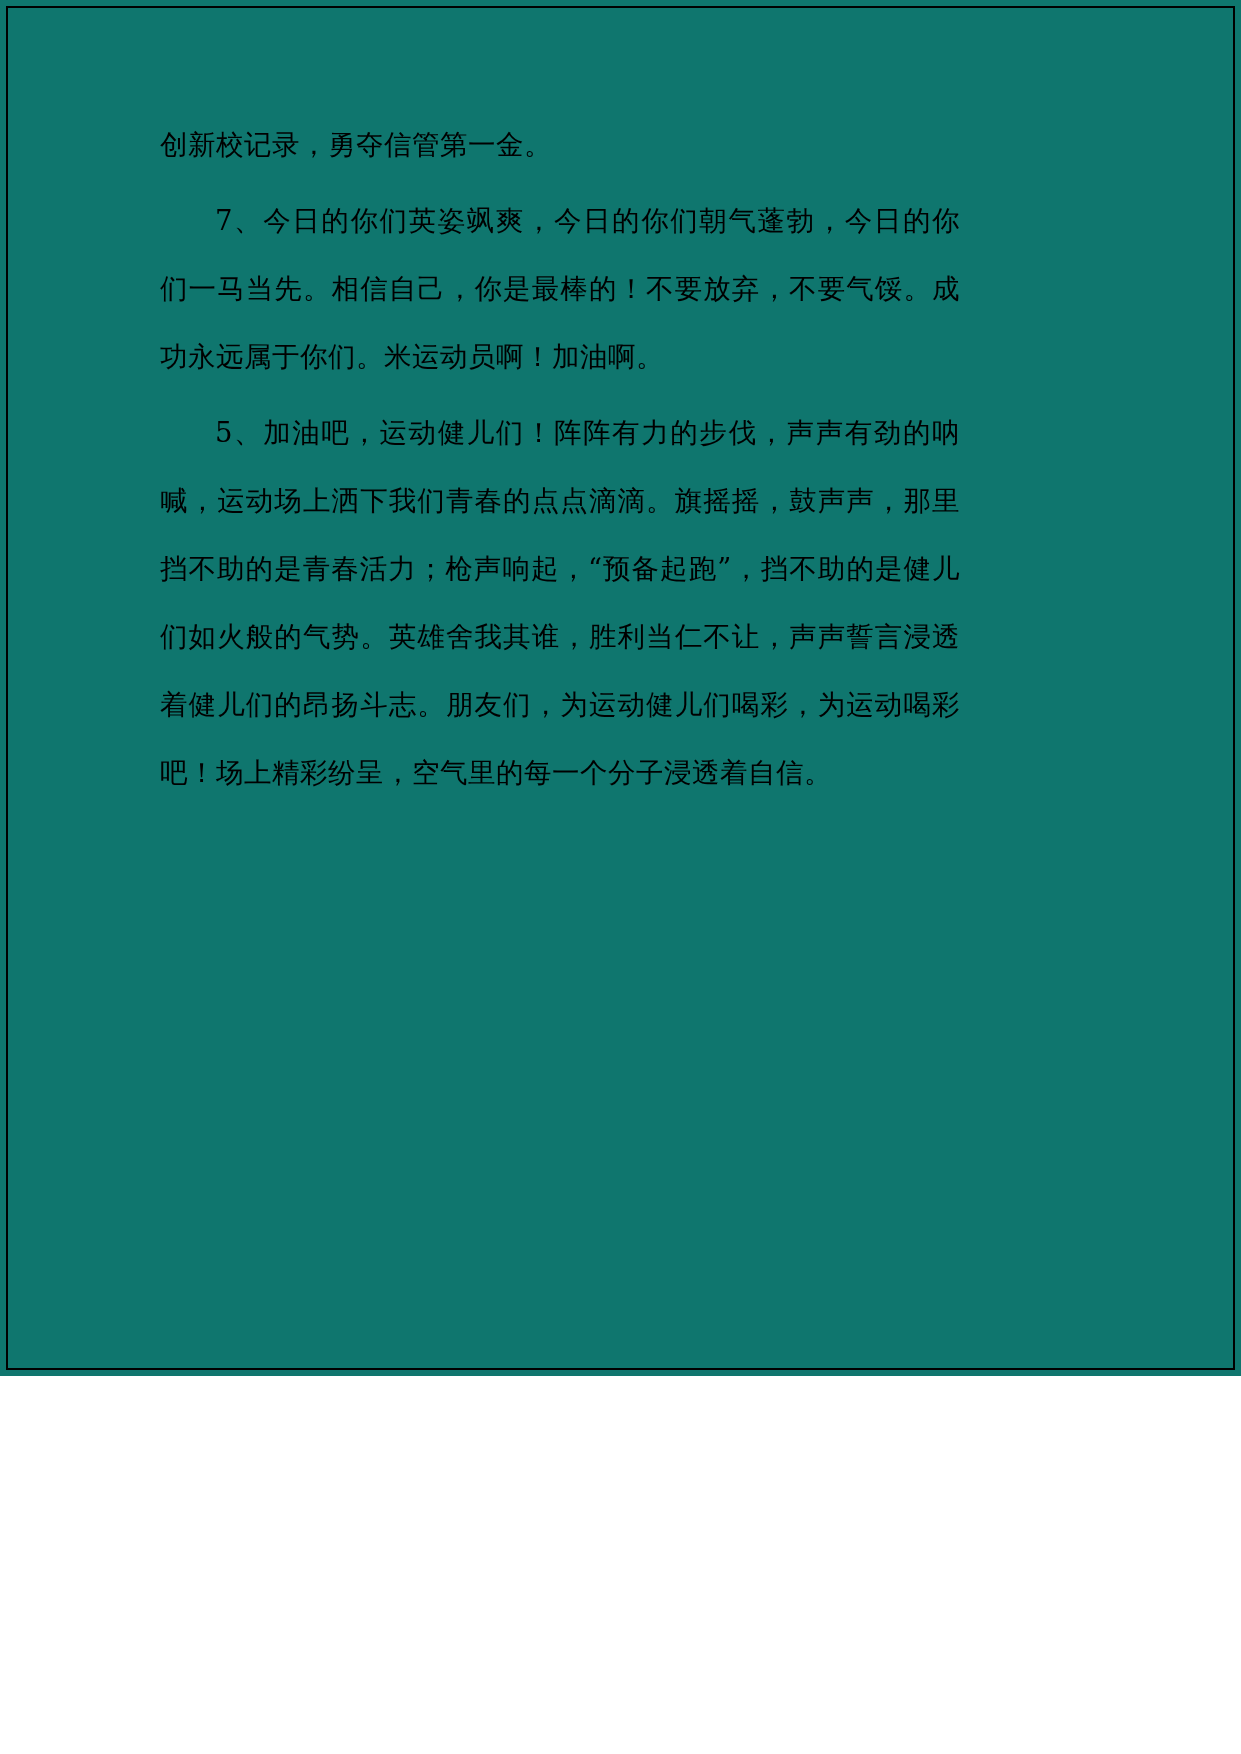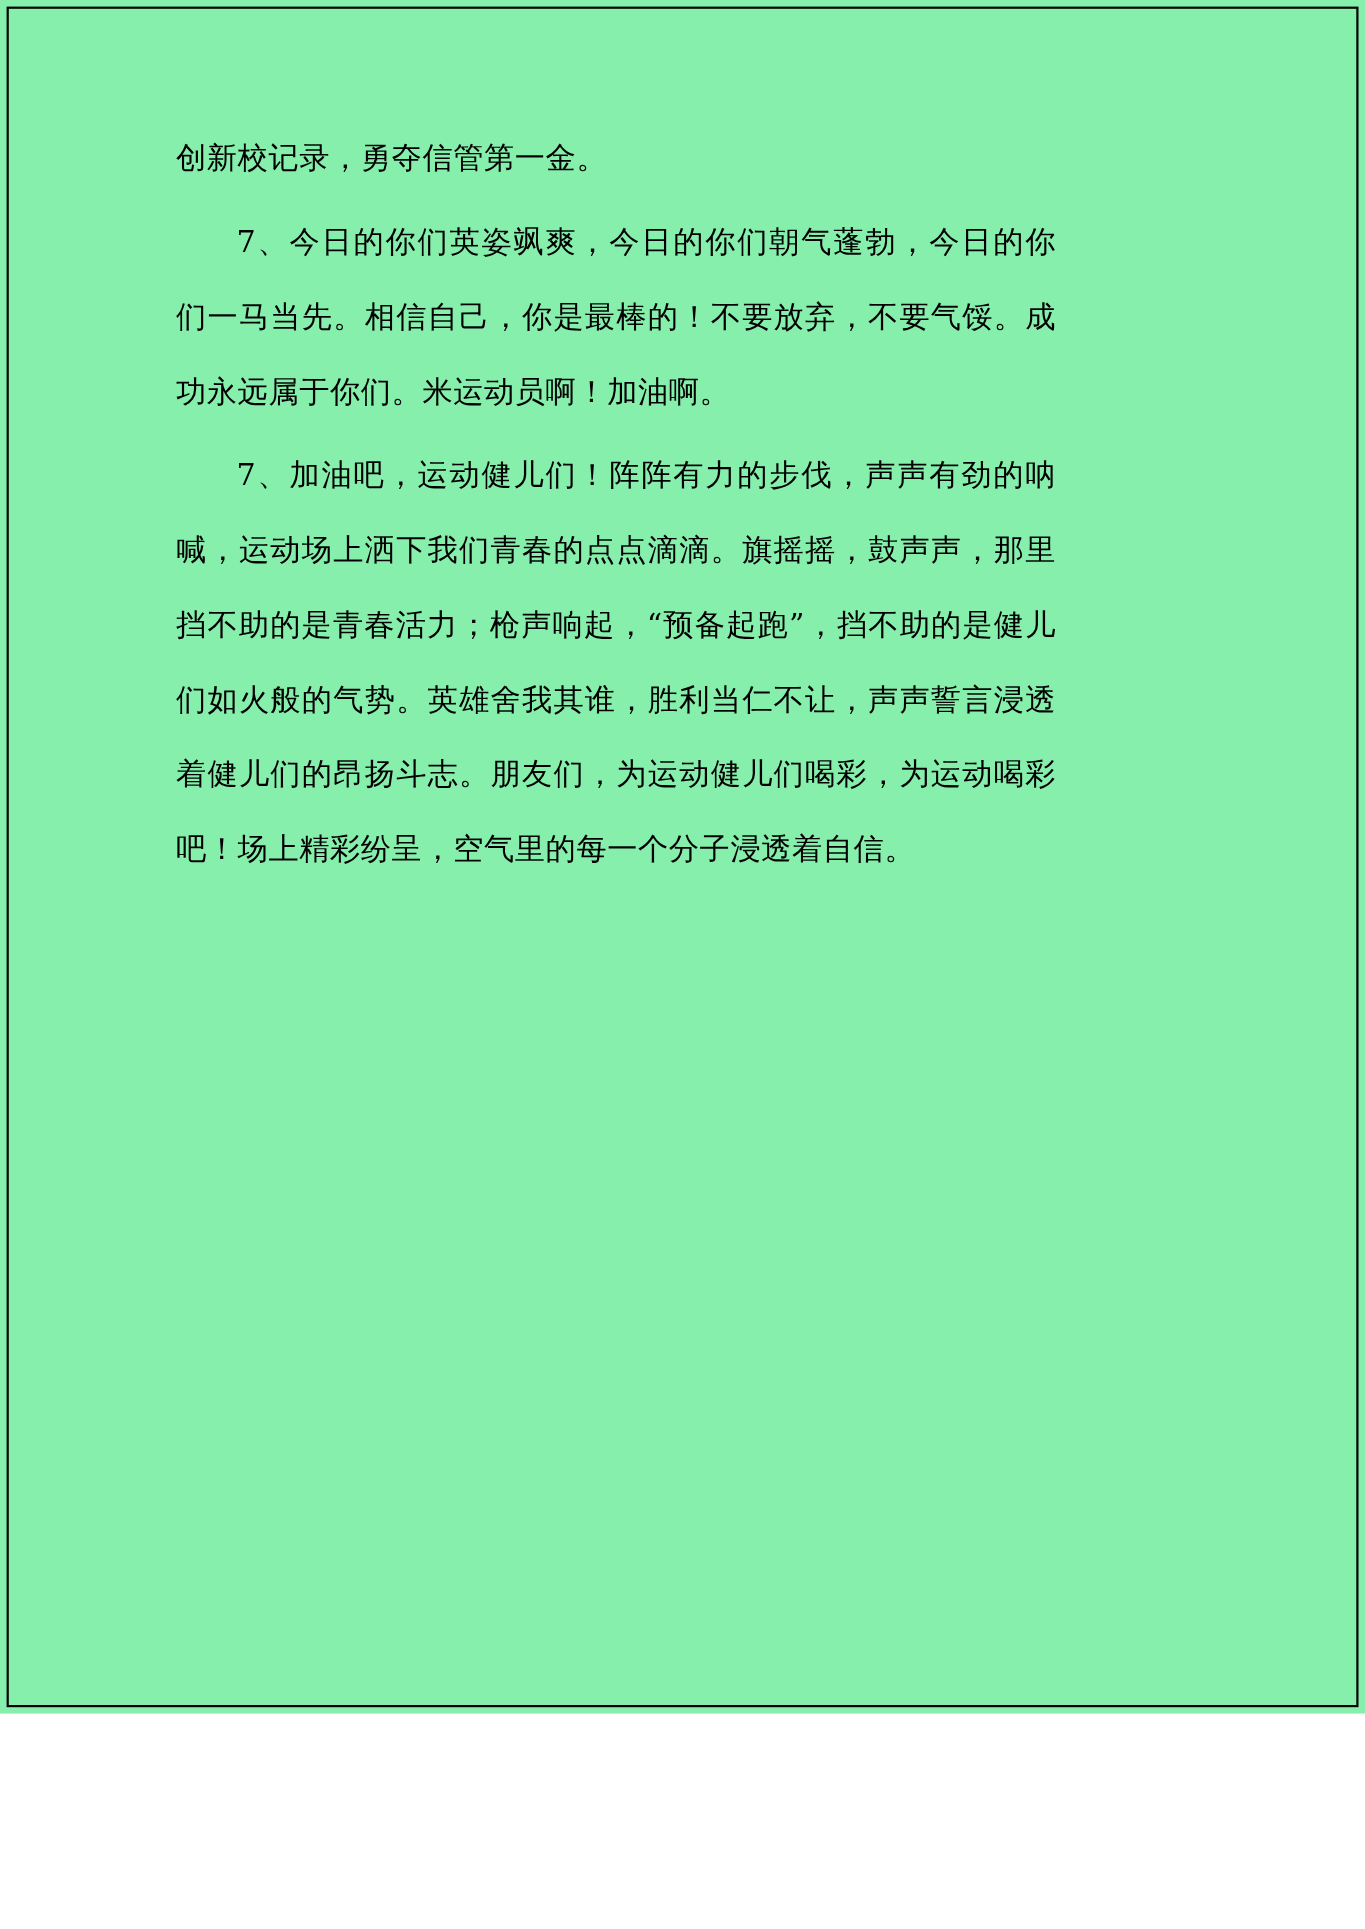--- a/index.html
+++ b/index.html
@@ -3,22 +3,22 @@
 <meta charset="utf-8">
 <style>
   html, body {
     margin: 0;
     padding: 0;
     background: #ffffff;
   }
   .page {
     position: relative;
     width: 1241px;
-    height: 1558px;
-    background: #86efac;
+    height: 1376px;
+    background: #0f766e;
     box-sizing: border-box;
     overflow: hidden;
     font-family: "DejaVu Serif", "Liberation Serif", serif;
   }
   .page-border {
     position: absolute;
     left: 6px;
     top: 6px;
     right: 6px;
     bottom: 6px;
@@ -59,18 +59,18 @@
 </head>
 <body>
 
 <div class="page">
 
   <div class="page-border"></div>
 
   <div class="content">
     <p class="para">创新校记录，勇夺信管第一金。</p>
     <p class="para indent">7、今日的你们英姿飒爽，今日的你们朝气蓬勃，今日的你们一马当先。相信自己，你是最棒的！不要放弃，不要气馁。成功永远属于你们。米运动员啊！加油啊。</p>
-    <p class="para indent">7、加油吧，运动健儿们！阵阵有力的步伐，声声有劲的呐喊，运动场上洒下我们青春的点点滴滴。旗摇摇，鼓声声，那里挡不助的是青春活力；枪声响起，“预备起跑”，挡不助的是健儿们如火般的气势。英雄舍我其谁，胜利当仁不让，声声誓言浸透着健儿们的昂扬斗志。朋友们，为运动健儿们喝彩，为运动喝彩吧！场上精彩纷呈，空气里的每一个分子浸透着自信。</p>
+    <p class="para indent">5、加油吧，运动健儿们！阵阵有力的步伐，声声有劲的呐喊，运动场上洒下我们青春的点点滴滴。旗摇摇，鼓声声，那里挡不助的是青春活力；枪声响起，“预备起跑”，挡不助的是健儿们如火般的气势。英雄舍我其谁，胜利当仁不让，声声誓言浸透着健儿们的昂扬斗志。朋友们，为运动健儿们喝彩，为运动喝彩吧！场上精彩纷呈，空气里的每一个分子浸透着自信。</p>
   </div>
 
   <div class="page-number">10</div>
 
 </div>
 
 </body></html>

